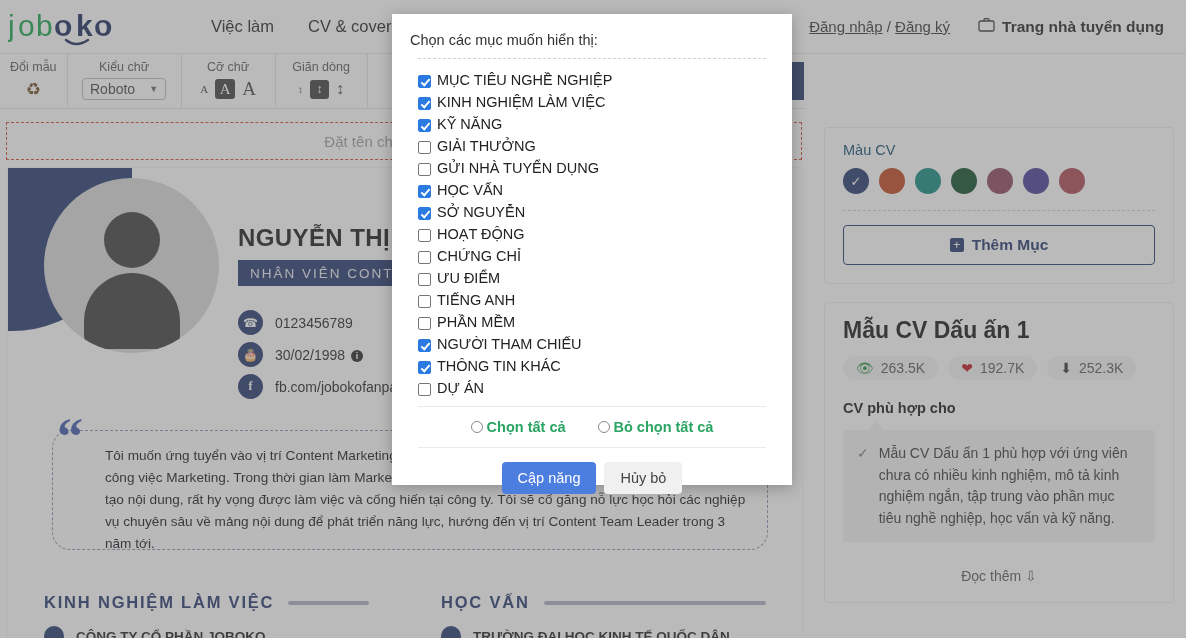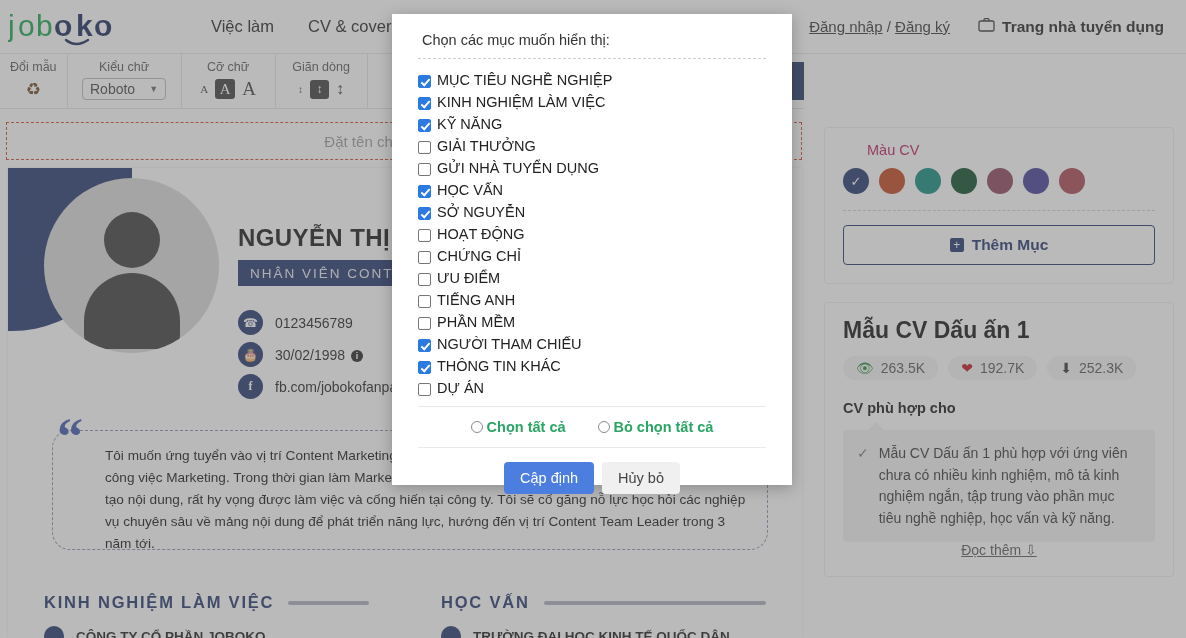--- a/index.html
+++ b/index.html
@@ -120,21 +120,21 @@
   .secthead { display:flex; align-items:center; gap:14px; }
   .secttitle { font-size:16.5px; font-weight:bold; letter-spacing:1.8px; color:#20336b; white-space:nowrap; }
   .sectline { flex:1; height:4px; background:#aab0bf; border-radius:2px; }
   .sectitem { display:flex; align-items:center; gap:12px; margin-top:14px; }
   .dot { width:20px; height:20px; border-radius:50%; background:#20336b; flex:none; }
   .sectitemtext { font-size:13.5px; font-weight:bold; color:#1b1b1b; white-space:nowrap; }
 
   
   .sidebar { position:absolute; top:109px; left:812px; width:374px; bottom:0; background:#fff; }
   .card { margin:18px 12px 0; background:#fff; border:1px solid #ececec; border-radius:4px; padding:14px 18px 18px; }
-  .cardlabel { font-size:14.5px; color:#be185d; margin-bottom:10px;margin-left:24px; }
+  .cardlabel { font-size:14.5px; color:#0c4a6e; margin-bottom:10px; }
   .swatches { display:flex; gap:10px; }
   .sw { width:26px; height:26px; border-radius:50%; cursor:pointer;
         display:flex; align-items:center; justify-content:center; color:#fff; font-size:13px; }
   .divdash { border-top:1px dashed #cfcfcf; margin:16px 0 14px; }
   .addbtn {
     border:1px solid #20336b; border-radius:4px; height:40px; display:flex;
     align-items:center; justify-content:center; gap:8px; cursor:pointer;
   }
   .addbtn .plus { width:14px; height:14px; background:#20336b; color:#fff; border-radius:2px;
     display:flex; align-items:center; justify-content:center; font-size:12px; line-height:1; }
@@ -143,31 +143,31 @@
   .stats { display:flex; gap:10px; }
   .stat { background:#f4f4f4; border-radius:14px; padding:4px 13px; display:flex;
           align-items:center; gap:7px; font-size:14px; color:#555; }
   .suit { font-size:14.5px; font-weight:bold; color:#111; margin:20px 0 0; }
   .bubble { position:relative; margin-top:14px; background:#f2f2f2; border-radius:4px; padding:13px 16px 13px 14px; }
   .bubble:before { content:""; position:absolute; top:-8px; left:24px; border-left:9px solid transparent;
     border-right:9px solid transparent; border-bottom:9px solid #f2f2f2; }
   .bulli { display:flex; gap:10px; }
   .tick { color:#777; font-size:14px; line-height:21px; }
   .bulli p { font-size:14px; line-height:21.5px; color:#333; }
-  .readmore { text-align:center; font-size:14px; color:#555; margin-top:0; cursor:pointer;text-decoration:underline; }
+  .readmore { text-align:center; font-size:14px; color:#555; margin-top:26px; cursor:pointer; }
 
   
   .dim { position:absolute; inset:0; background:rgba(105,105,105,.46); }
 
   
   .modal {
     position:absolute; top:14px; left:392px; width:400px; height:471px;
     background:#fff; box-shadow:0 3px 14px rgba(0,0,0,.25);
   }
-  .modal-head { padding:18px 30px 0; }
+  .modal-head { padding:18px 18px 0; }
   .modal-head h2 { font-size:14.5px; font-weight:normal; color:#333; }
   .modal-sep { border-top:1px dashed #cfcfcf; margin:10px 26px 0; }
   .optlist { padding:7px 26px 0; }
   .opt { display:flex; align-items:flex-end; gap:6px; height:22px; cursor:pointer; }
   .cb { width:13px; height:13px; border:1px solid #767676; border-radius:2px; background:#fff; flex:none; }
   .cb.on { background:#2a7ae2; border-color:#2a7ae2; position:relative; }
   .cb.on:after { content:""; position:absolute; left:4px; top:1px; width:3px; height:7px;
     border:solid #fff; border-width:0 2px 2px 0; transform:rotate(42deg); }
   .optlbl { font-size:14.5px; color:#222; white-space:nowrap; }
   .modal-sep2 { border-top:1px solid #eaeaea; margin:10px 26px 0; }
@@ -444,18 +444,18 @@
         <span class="rc"></span>
         <span class="radlbl">Chọn tất cả</span>
       </div>
       <div class="rad">
         <span class="rc"></span>
         <span class="radlbl">Bỏ chọn tất cả</span>
       </div>
     </div>
     <div class="modal-sep3"></div>
     <div class="btnrow">
-      <button class="btn primary">Cập định</button>
+      <button class="btn primary">Cập năng</button>
       <button class="btn secondary">Hủy bỏ</button>
     </div>
   </div>
 
 </div>
 
 </body></html>

